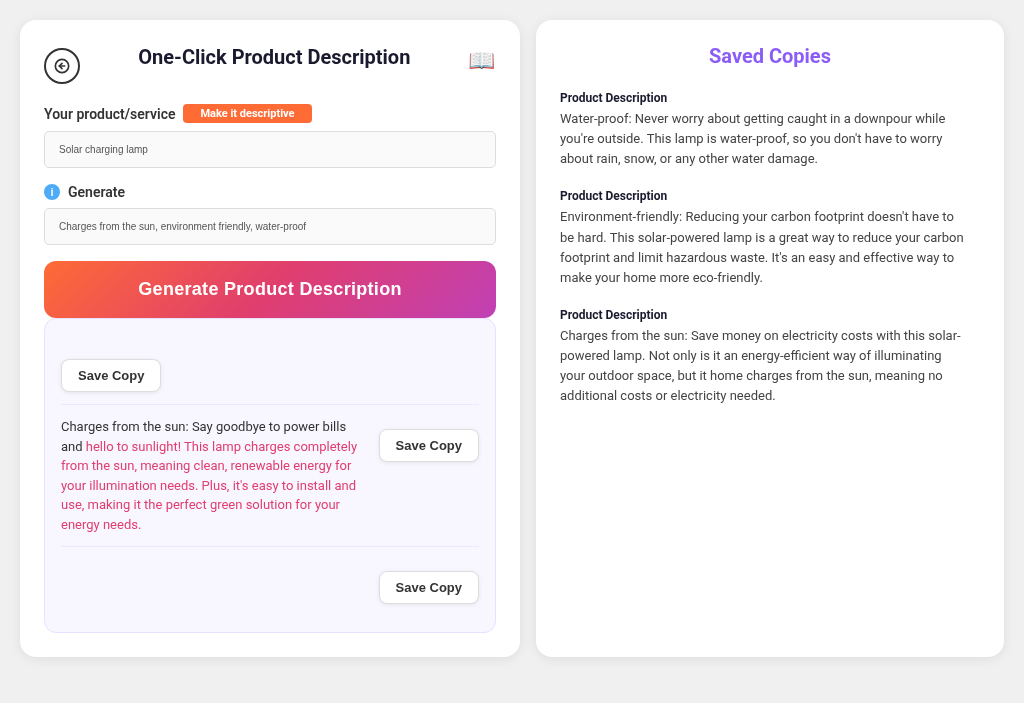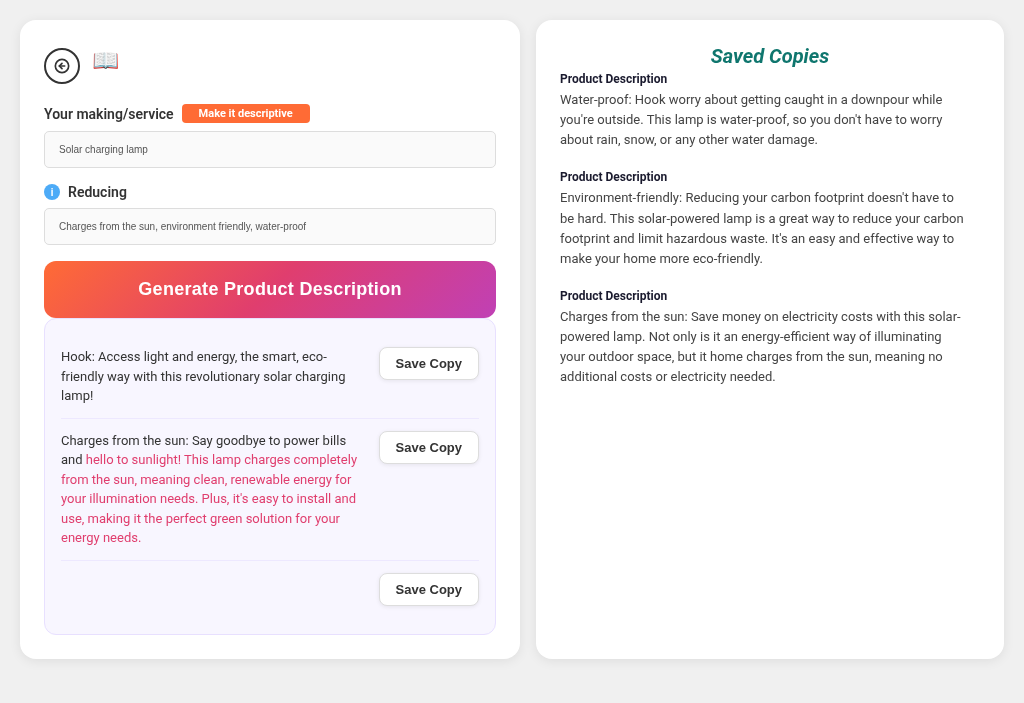--- a/index.html
+++ b/index.html
@@ -161,30 +161,30 @@
       border: 1.5px solid #ddd;
       border-radius: 8px;
       padding: 8px 16px;
       font-size: 13px;
       font-weight: 600;
       color: #333;
       cursor: pointer;
       white-space: nowrap;
       flex-shrink: 0;
       box-shadow: 0 1px 4px rgba(0,0,0,0.08);
+      margin-top: 12px;
     }
 
     
     .right-header {
       font-size: 20px;
       font-weight: 700;
-      color: #0f766e;
+      color: #8b5cf6;
       text-align: center;
-      margin-bottom: 4px;
-      font-style: italic;
+      margin-bottom: 23px;
     }
     .saved-item {
       display: flex;
       align-items: flex-start;
       justify-content: space-between;
       gap: 12px;
       margin-bottom: 20px;
     }
     .saved-item-content {
       flex: 1;
@@ -217,47 +217,47 @@
   <div class="left-panel">
     
     <div class="left-header">
       <button class="back-btn">
         <svg viewBox="0 0 24 24" fill="none" stroke="#333" stroke-width="2.5" stroke-linecap="round" stroke-linejoin="round">
           <circle cx="12" cy="12" r="10"></circle>
           <polyline points="12 8 8 12 12 16"></polyline>
           <line x1="16" y1="12" x2="8" y2="12"></line>
         </svg>
       </button>
+      <div class="title-area">
+        <h1>One-Click Product Description</h1>
+      </div>
       <span class="book-icon">📖</span>
     </div>
 
     
     <div class="field-label">
-      <span>Your making/service</span>
+      <span>Your product/service</span>
       <span class="make-it-badge">Make it descriptive</span>
     </div>
     <input class="text-input" type="text" value="Solar charging lamp" placeholder="Solar charging lamp" style="">
 
     
     <div class="field-label">
       <span class="info-icon">i</span>
-      <span>Reducing</span>
+      <span>Generate</span>
     </div>
     <input class="text-input" type="text" value="Charges from the sun, environment friendly, water-proof" placeholder="Charges from the sun, environment friendly, water-proof" style="">
 
     
     <button class="generate-btn">Generate Product Description</button>
 
     
     <div class="copies-container">
 
       <div class="copy-item">
-        <div class="copy-text">
-          Hook: Access light and energy, the smart, eco-friendly way with this revolutionary solar charging lamp!
-        </div>
         <button class="save-copy-btn">Save Copy</button>
       </div>
 
       <div class="copy-item">
         <div class="copy-text">
           Charges from the sun: Say goodbye to power bills and <span class="highlight">hello to sunlight! This lamp charges completely from the sun, meaning clean, renewable energy for your illumination needs. Plus, it's easy to install and use, making it the perfect green solution for your energy needs.</span>
         </div>
         <button class="save-copy-btn">Save Copy</button>
       </div>
 
@@ -268,21 +268,21 @@
       </div>
     </div>
   </div>
 
   <div class="right-panel">
     <h2 class="right-header">Saved Copies</h2>
 
     <div class="saved-item">
       <div class="saved-item-content">
         <div class="saved-item-title">Product Description</div>
-        <div class="saved-item-text">Water-proof: Hook worry about getting caught in a downpour while you're outside. This lamp is water-proof, so you don't have to worry about rain, snow, or any other water damage.</div>
+        <div class="saved-item-text">Water-proof: Never worry about getting caught in a downpour while you're outside. This lamp is water-proof, so you don't have to worry about rain, snow, or any other water damage.</div>
       </div>
       <button class="trash-btn">
         <svg viewBox="0 0 28 34" fill="none" xmlns="http://www.w3.org/2000/svg">
           <rect x="2" y="8" width="24" height="22" rx="3" fill="#b39ddb"></rect>
           <rect x="0" y="6" width="28" height="4" rx="2" fill="#9575cd"></rect>
           <rect x="10" y="2" width="8" height="4" rx="2" fill="#9575cd"></rect>
           <line x1="9" y1="13" x2="9" y2="26" stroke="#7c5cbf" stroke-width="2" stroke-linecap="round"></line>
           <line x1="14" y1="13" x2="14" y2="26" stroke="#7c5cbf" stroke-width="2" stroke-linecap="round"></line>
           <line x1="19" y1="13" x2="19" y2="26" stroke="#7c5cbf" stroke-width="2" stroke-linecap="round"></line>
         </svg>

